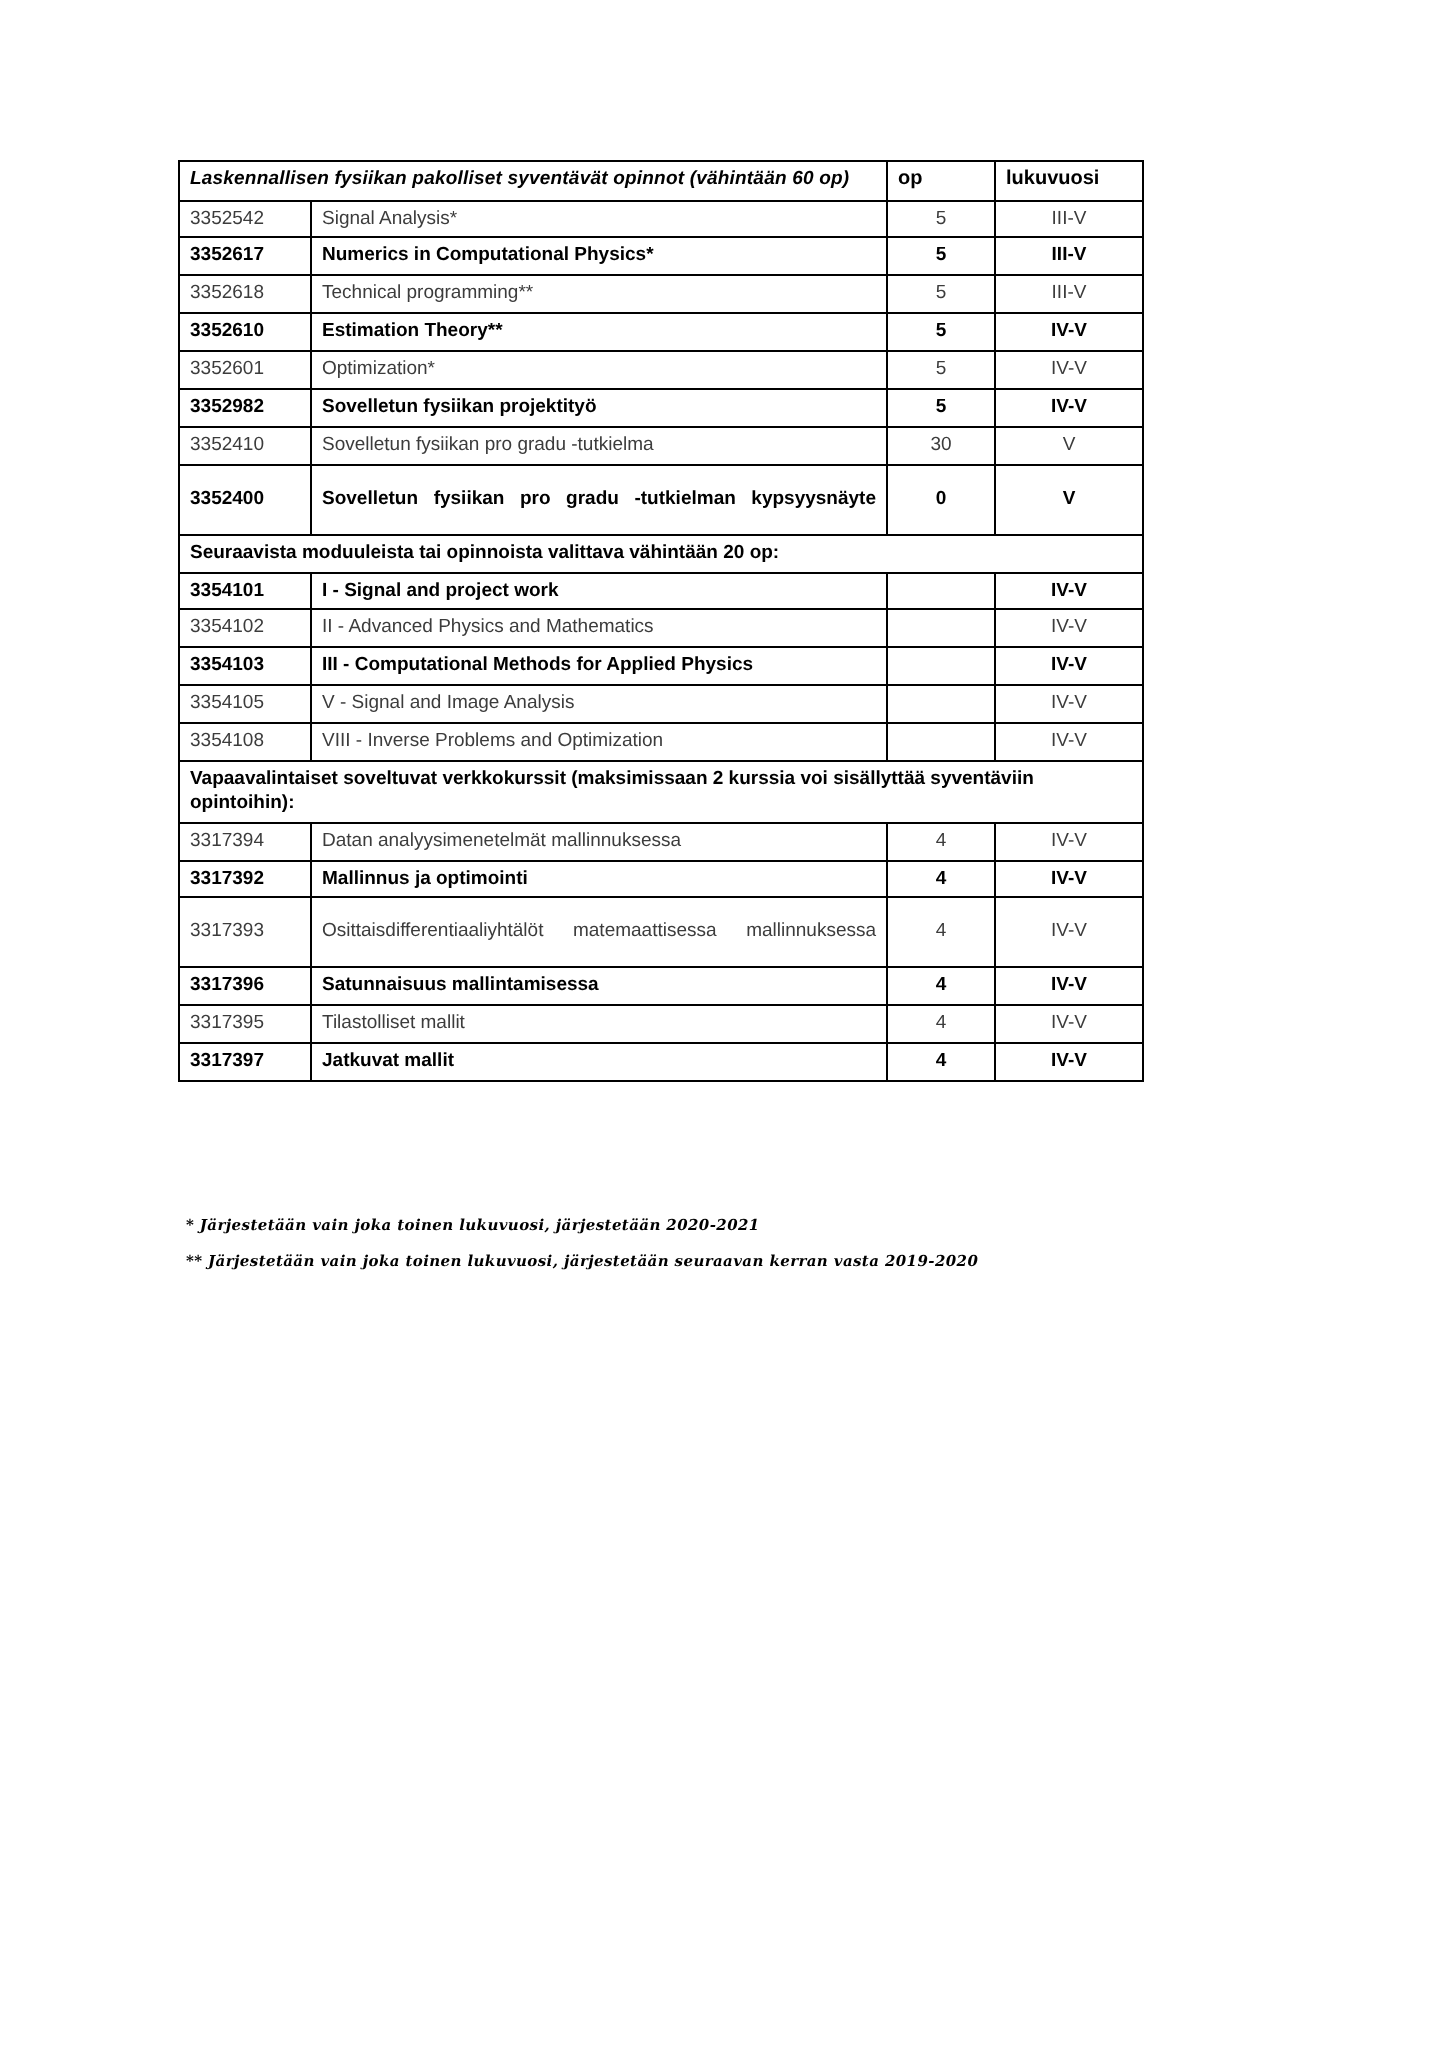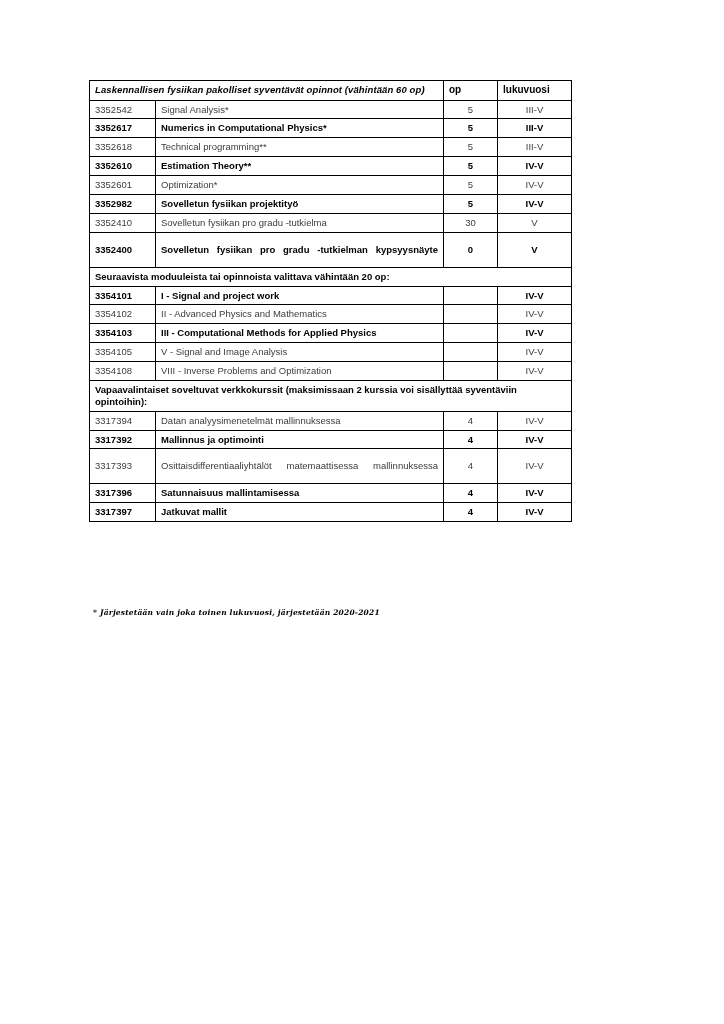--- a/index.html
+++ b/index.html
@@ -219,25 +219,32 @@
           <td class="op">4</td>
           <td class="year">IV-V</td>
         </tr>
         <tr>
           <td class="code b">3317396</td>
           <td class="name b">Satunnaisuus mallintamisessa</td>
           <td class="op b">4</td>
           <td class="year b">IV-V</td>
         </tr>
         <tr>
+          <td class="code">3317395</td>
+          <td class="name">Tilastolliset mallit</td>
+          <td class="op">4</td>
+          <td class="year">IV-V</td>
+        </tr>
+        <tr>
           <td class="code b">3317397</td>
           <td class="name b">Jatkuvat mallit</td>
           <td class="op b">4</td>
           <td class="year b">IV-V</td>
         </tr>
       </tbody>
   </table>
 
   <div class="footnotes">
     <div class="footnote">* Järjestetään vain joka toinen lukuvuosi, järjestetään 2020-2021</div>
+    <div class="footnote">** Järjestetään vain joka toinen lukuvuosi, järjestetään seuraavan kerran vasta 2019-2020</div>
   </div>
 
 </div>
 
 </body></html>

